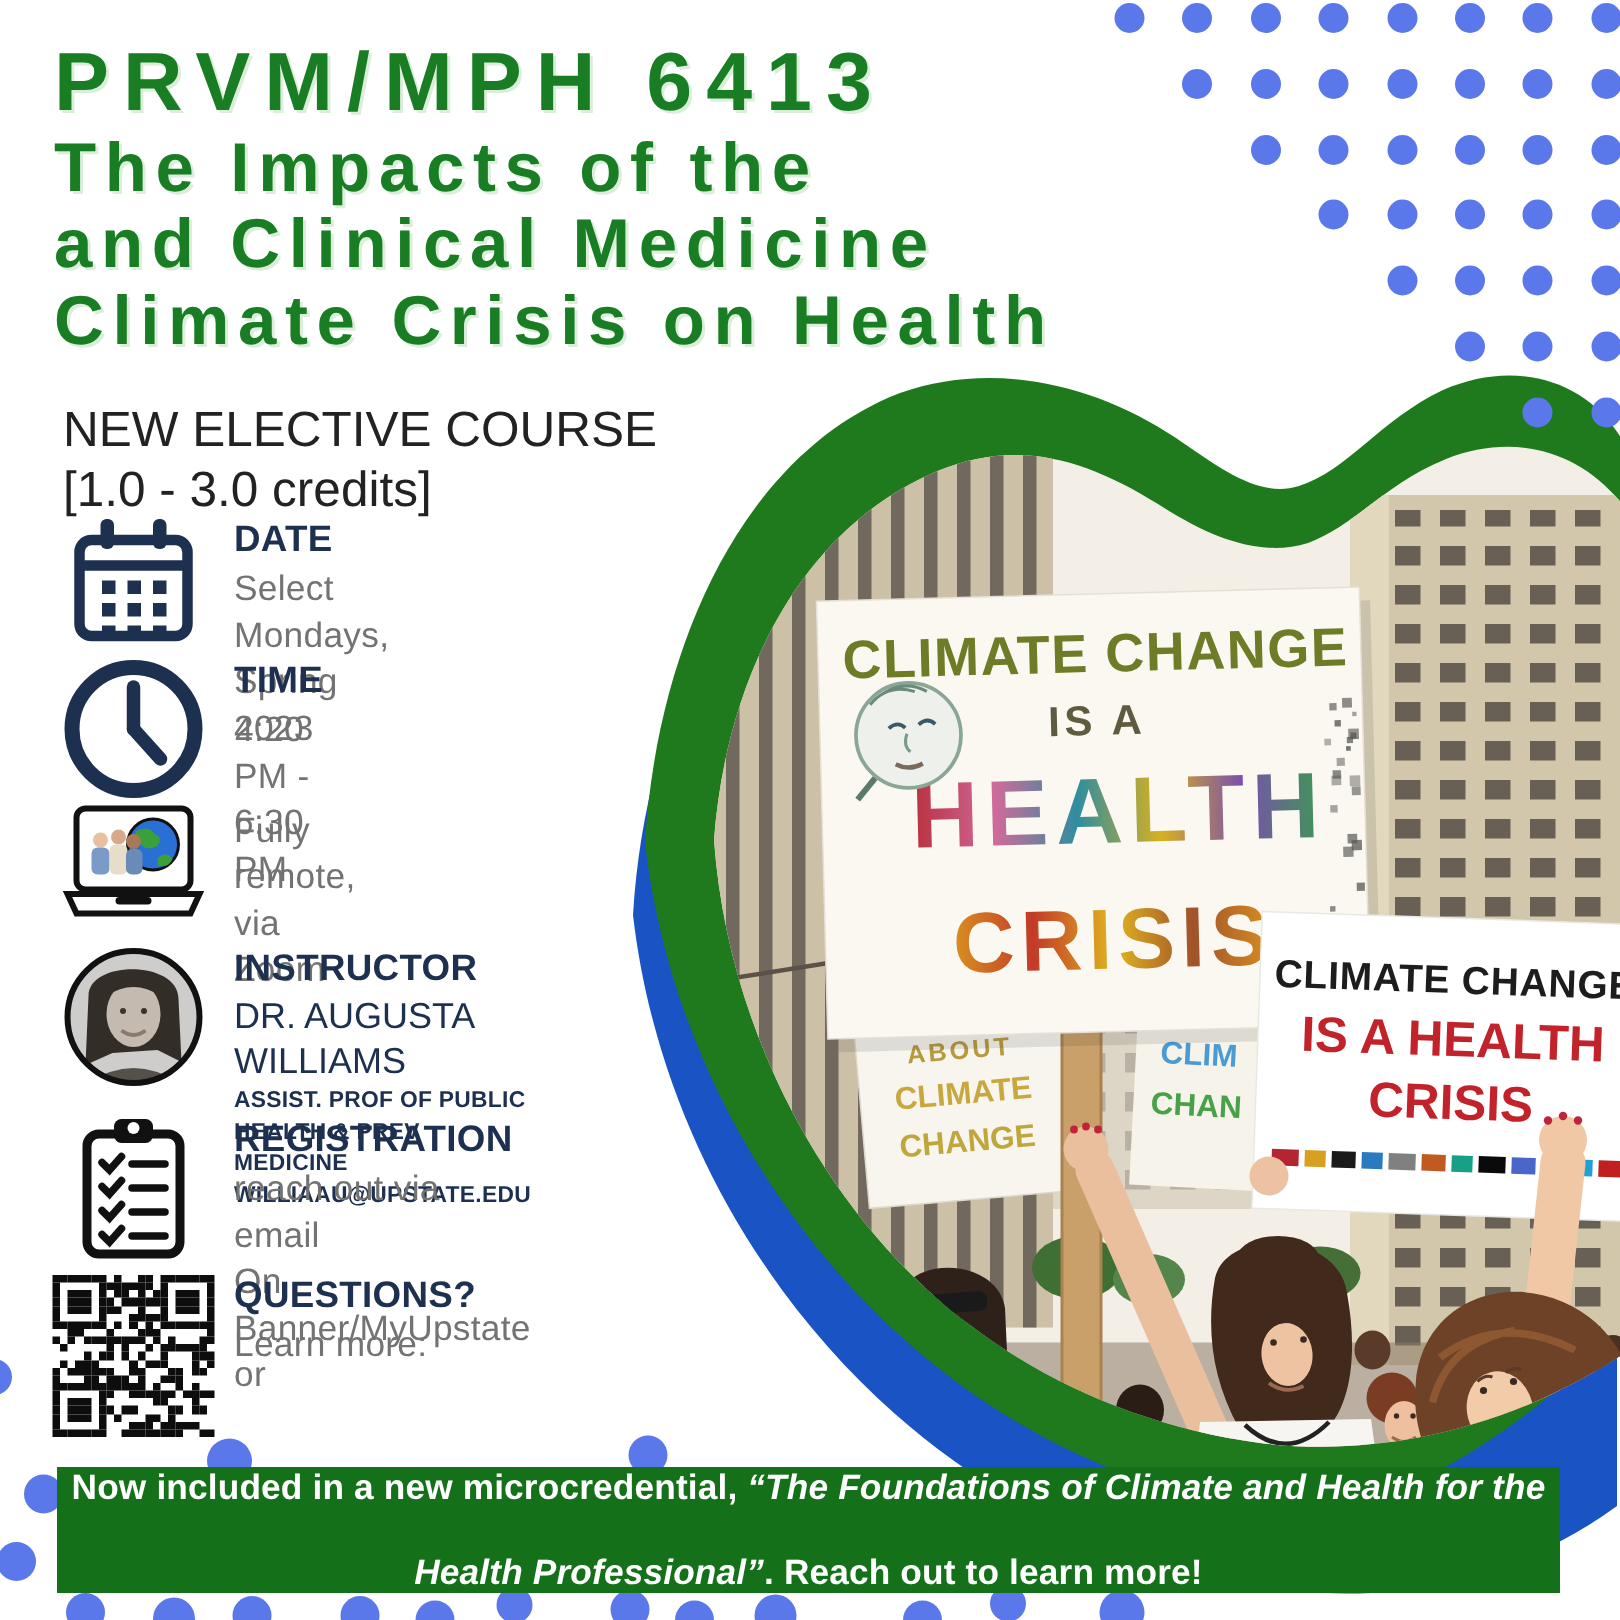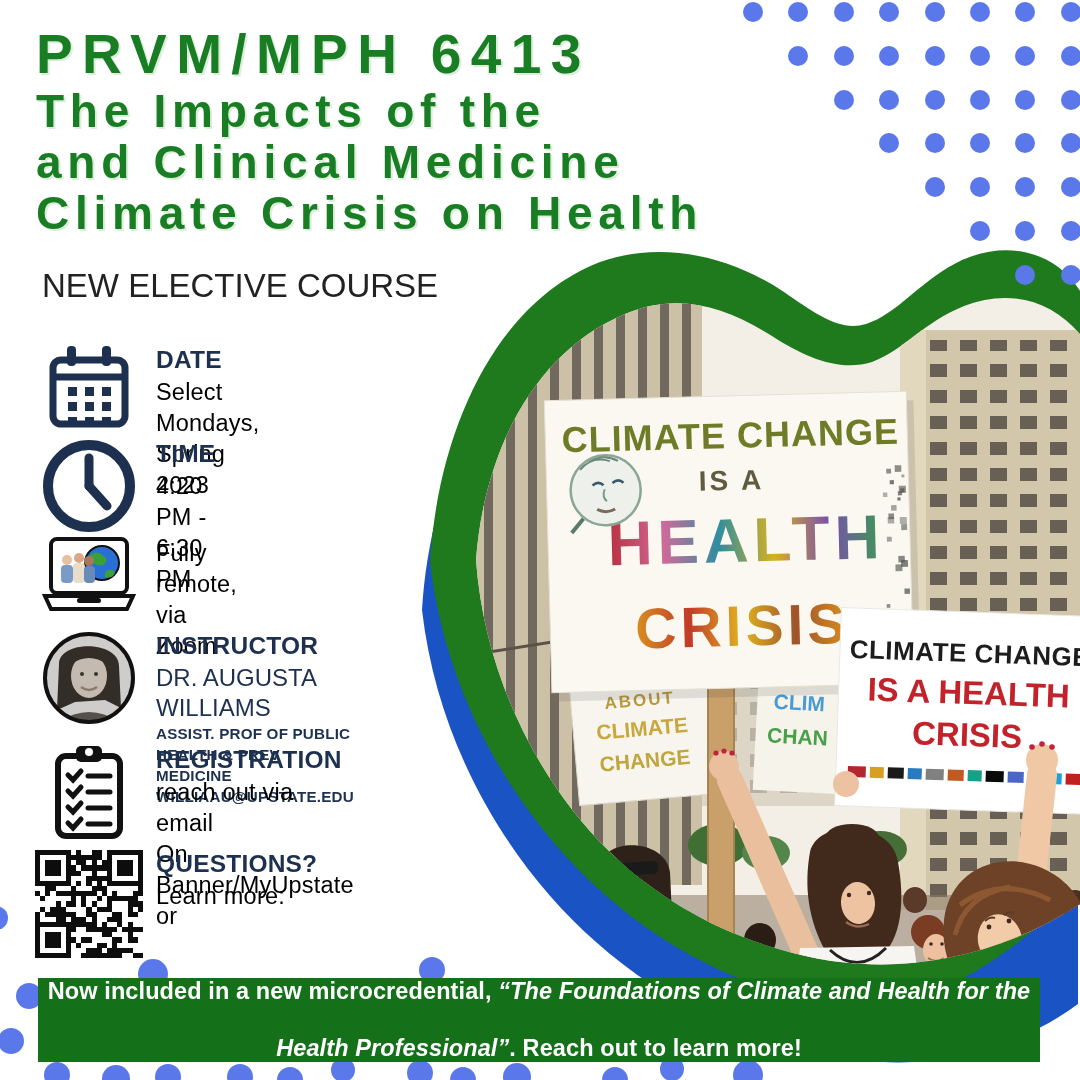--- a/index.html
+++ b/index.html
@@ -11,21 +11,21 @@
                text-shadow:2px 2px 0 rgba(150,205,150,.35);}
   #title .tline{font-size:46px;font-weight:800;letter-spacing:.125em;line-height:51px;
                text-shadow:2px 2px 0 rgba(150,205,150,.35);}
   
   #badge{position:absolute;left:42px;top:266px;z-index:3;color:#222;font-size:33px;line-height:40px;}
   #info{position:absolute;left:0;top:0;z-index:3;}
   .row{position:absolute;left:28px;display:flex;}
   .icon-cell{width:122px;display:flex;justify-content:center;align-items:flex-start;flex:0 0 122px;}
   .txt{padding-left:6px;padding-top:2px;}
   .h{font-size:24.5px;font-weight:700;color:#1d3050;margin-bottom:3px;letter-spacing:.2px;}
-  .b{font-size:23.5px;color:#000000;line-height:31px;letter-spacing:.2px;}
+  .b{font-size:23.5px;color:#737373;line-height:31px;letter-spacing:.2px;}
   .name{font-size:24px;font-weight:500;color:#1d3050;line-height:30px;}
   .sub{font-size:15.2px;font-weight:700;color:#1d3050;line-height:21px;letter-spacing:.2px;}
   
   #qr{width:108px;height:108px;background:#fff;display:grid;grid-template-columns:repeat(21,1fr);
       grid-template-rows:repeat(21,1fr);padding:2px;}
   #qr b{display:block;}
   #qr b.on{background:#0d0d0d;}
   
   .dot{position:absolute;border-radius:50%;z-index:1;}
   
@@ -314,20 +314,21 @@
 
   <header id="title">
     <div class="code">PRVM/MPH 6413</div>
     <div class="tline">The Impacts of the</div>
     <div class="tline">and Clinical Medicine</div>
     <div class="tline">Climate Crisis on Health</div>
   </header>
 
   <div id="badge">
     <div>NEW ELECTIVE COURSE</div>
+    <div>[1.0 - 3.0 credits]</div>
   </div>
 
   <div id="info">
     <div class="row" style="top:344px">
       <div class="icon-cell">
         <svg width="84" height="86" viewBox="0 0 84 86">
           <rect x="6" y="16" width="72" height="64" rx="8" fill="none" stroke="#1d3050" stroke-width="7"></rect>
           <rect x="20" y="2" width="9" height="20" rx="4" fill="#1d3050"></rect>
           <rect x="55" y="2" width="9" height="20" rx="4" fill="#1d3050"></rect>
           <line x1="6" y1="33" x2="78" y2="33" stroke="#1d3050" stroke-width="7"></line>

